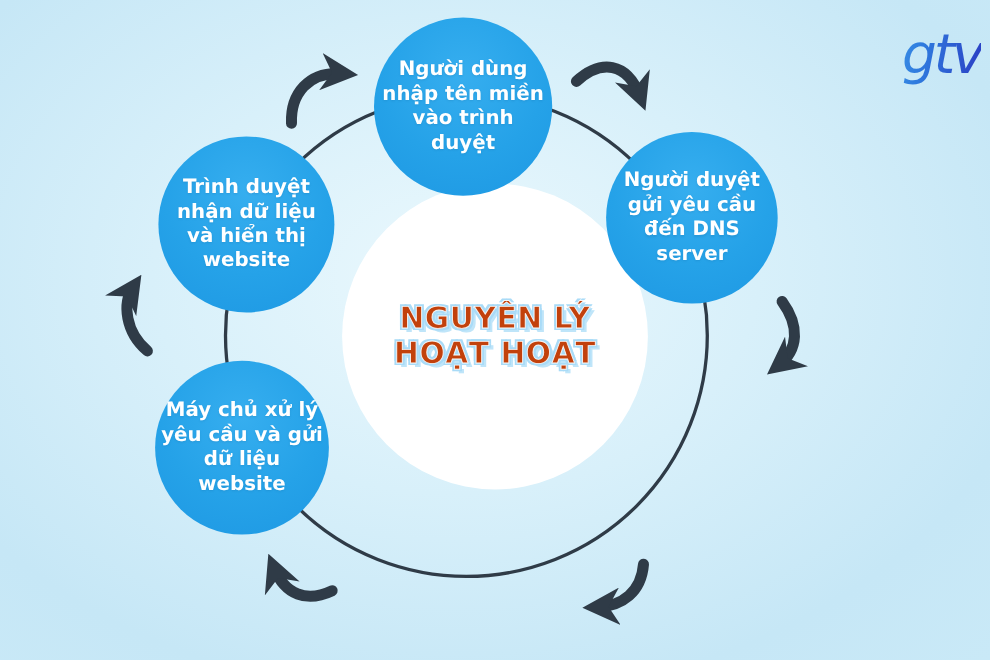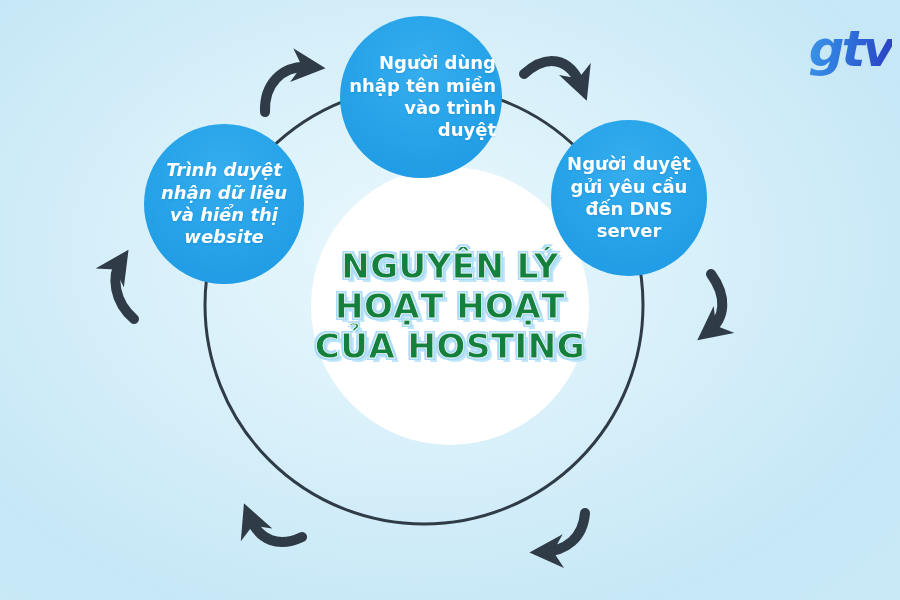--- a/index.html
+++ b/index.html
@@ -11,40 +11,40 @@
   }
   svg.overlay{position:absolute;left:0;top:0;width:900px;height:600px;}
   .node{
     position:absolute;border-radius:50%;
     background:radial-gradient(circle at 50% 32%, #36aeef 0%, #25a2e8 55%, #1e98e3 100%);
     display:flex;align-items:center;justify-content:center;text-align:center;
     color:#ffffff;font-weight:bold;
   }
   .node .label{font-size:18px;line-height:1.24;width:150px;
     text-shadow:0 1px 2px rgba(20,90,140,0.18);}
-  .node-top{left:340px;top:16px;width:162px;height:162px;text-align:right;}
+  .node-top{left:340px;top:16px;width:162px;height:162px;}
   .node-top-right{left:551px;top:120px;width:156px;height:156px;}
   .node-bottom-right{left:553px;top:339px;width:156px;height:156px;}
   .node-bottom{left:345px;top:438px;width:152px;height:152px;}
   .node-bottom-left{left:141px;top:328px;width:158px;height:158px;}
-  .node-top-left{left:144px;top:124px;width:160px;height:160px;font-style:italic;}
+  .node-top-left{left:144px;top:124px;width:160px;height:160px;}
   .center-circle{
     position:absolute;left:311px;top:167px;width:278px;height:278px;border-radius:50%;
     background:#ffffff;display:flex;align-items:center;justify-content:center;text-align:center;
   }
   .center-title{
-    font-weight:bold;font-size:34px;line-height:1.18;letter-spacing:0.5px;
-    color:#15803d;
+    font-weight:bold;font-size:27px;line-height:1.18;letter-spacing:0.5px;
+    color:#c2410c;
     -webkit-text-stroke:0.8px rgba(255,255,255,0.9);
     text-shadow:2px 2px 0 #a9dbf7,-2px -2px 0 #a9dbf7,2px -2px 0 #a9dbf7,-2px 2px 0 #a9dbf7,4px 4px 0 #bfe5f9;
   }
   .center-title span{display:block;}
   .logo{
     position:absolute;left:772px;top:18px;width:120px;height:62px;
-    font-weight:bold;font-size:50px;letter-spacing:-3px;font-style:italic;
+    font-weight:normal;font-size:50px;letter-spacing:-3px;font-style:italic;
     background:linear-gradient(100deg,#4ab2f2 5%,#2f7ade 55%,#2b43c6 95%);
     -webkit-background-clip:text;background-clip:text;color:transparent;
     line-height:62px;text-align:right;
   }
 </style>
 </head>
 <body>
 
 <div class="canvas">
 
@@ -62,34 +62,36 @@
     <path d="M711 274 C727 296 726 318 708 332" fill="none" stroke="#2f3b47" stroke-width="10" stroke-linecap="round" marker-end="url(#ah)"></path>
     <path d="M585 513 C583 538 566 551 543 552" fill="none" stroke="#2f3b47" stroke-width="10" stroke-linecap="round" marker-end="url(#ah)"></path>
     <path d="M302 537 C279 548 259 541 249 516" fill="none" stroke="#2f3b47" stroke-width="10" stroke-linecap="round" marker-end="url(#ah)"></path>
     <path d="M134 319 C114 302 111 276 121 261" fill="none" stroke="#2f3b47" stroke-width="10" stroke-linecap="round" marker-end="url(#ah)"></path>
   </svg>
 
   <div class="center-circle">
     <div class="center-title">
       <span>NGUYÊN LÝ</span>
       <span>HOẠT HOẠT</span>
-      <span>CỦA HOSTING</span>
     </div>
   </div>
 
   <div class="node node-top">
     <span class="label">Người dùng nhập tên miền vào trình duyệt</span>
   </div>
 
   <div class="node node-top-right">
     <span class="label">Người duyệt gửi yêu cầu đến DNS server</span>
   </div>
 
 
 
+  <div class="node node-bottom-left">
+    <span class="label">Máy chủ xử lý yêu cầu và gửi dữ liệu website</span>
+  </div>
 
   <div class="node node-top-left">
     <span class="label">Trình duyệt nhận dữ liệu và hiển thị website</span>
   </div>
 
   <div class="logo">gtv</div>
 
 </div>
 
 </body></html>

